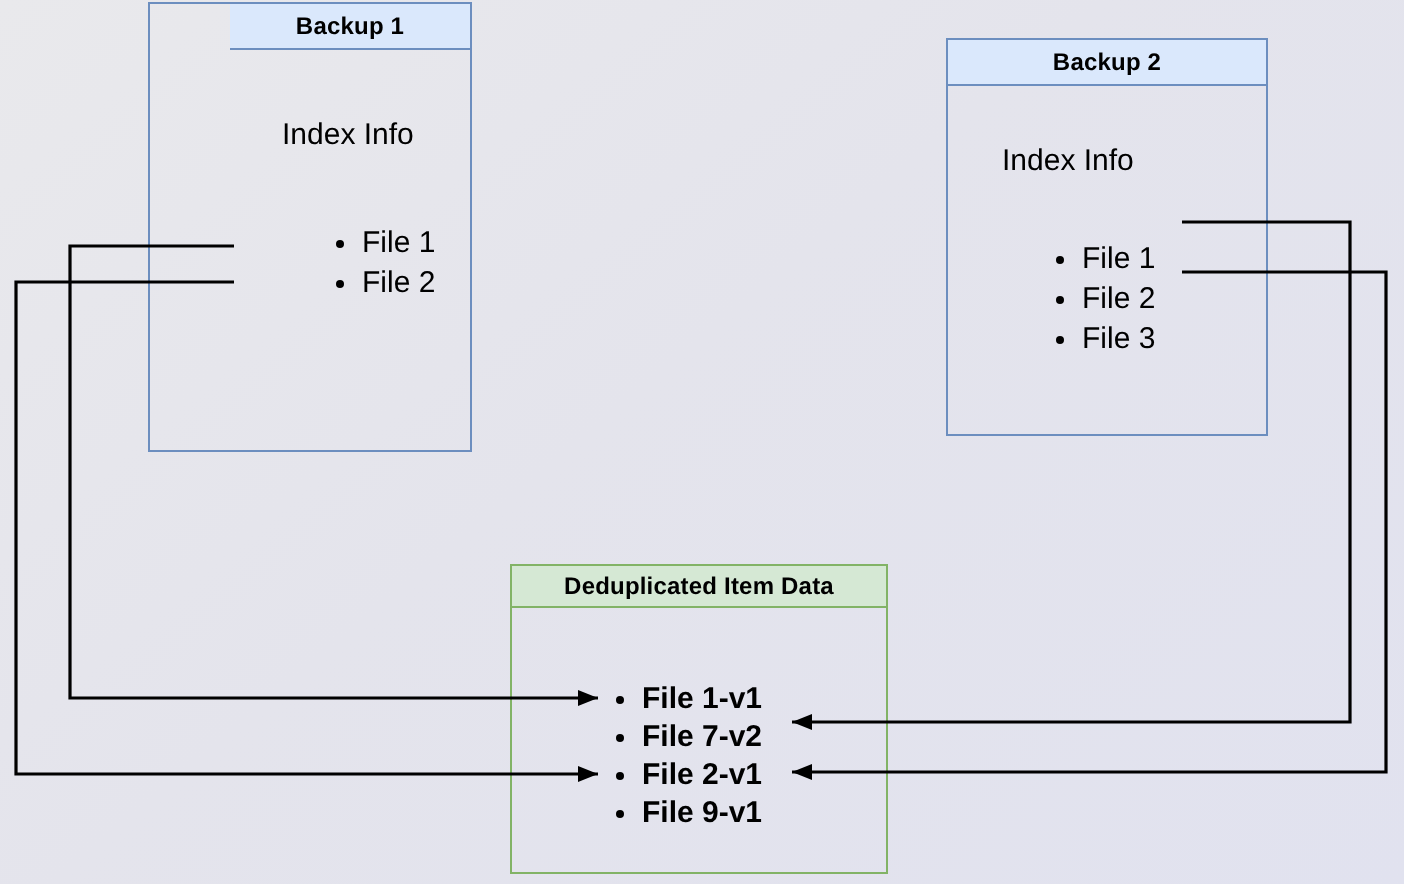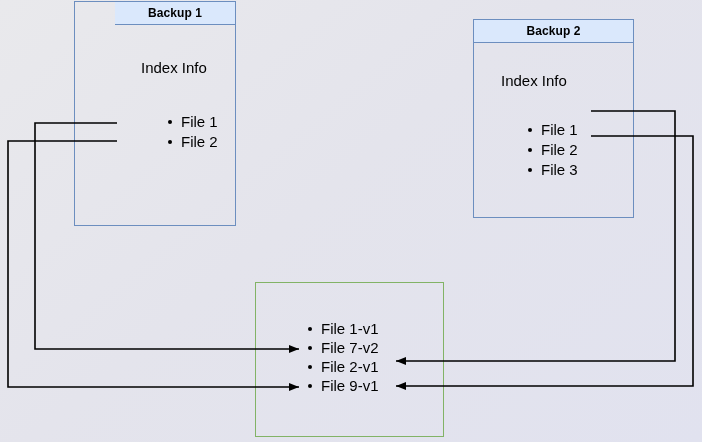--- a/index.html
+++ b/index.html
@@ -99,22 +99,23 @@
       <div class="node-label" style="left:27px; top:29px;">Index Info</div>
       <ul class="items" style="left:53px; top:77px;">
         <li>File 1</li>
         <li>File 2</li>
         <li>File 3</li>
       </ul>
     </div>
   </div>
 
   <div class="node green" style="left:255px; top:282px; width:189px; height:155px;">
+    <div class="node-header">Deduplicated Item Data</div>
     <div class="node-body">
-      <ul class="items" style="left:51px; top:36px;">
+      <ul class="items" style="left:51px; top:36px;font-weight:bold;">
         <li>File 1-v1</li>
         <li>File 7-v2</li>
         <li>File 2-v1</li>
         <li>File 9-v1</li>
       </ul>
     </div>
   </div>
 
   <svg class="edges" viewBox="0 0 702 442" xmlns="http://www.w3.org/2000/svg">
     <defs>

